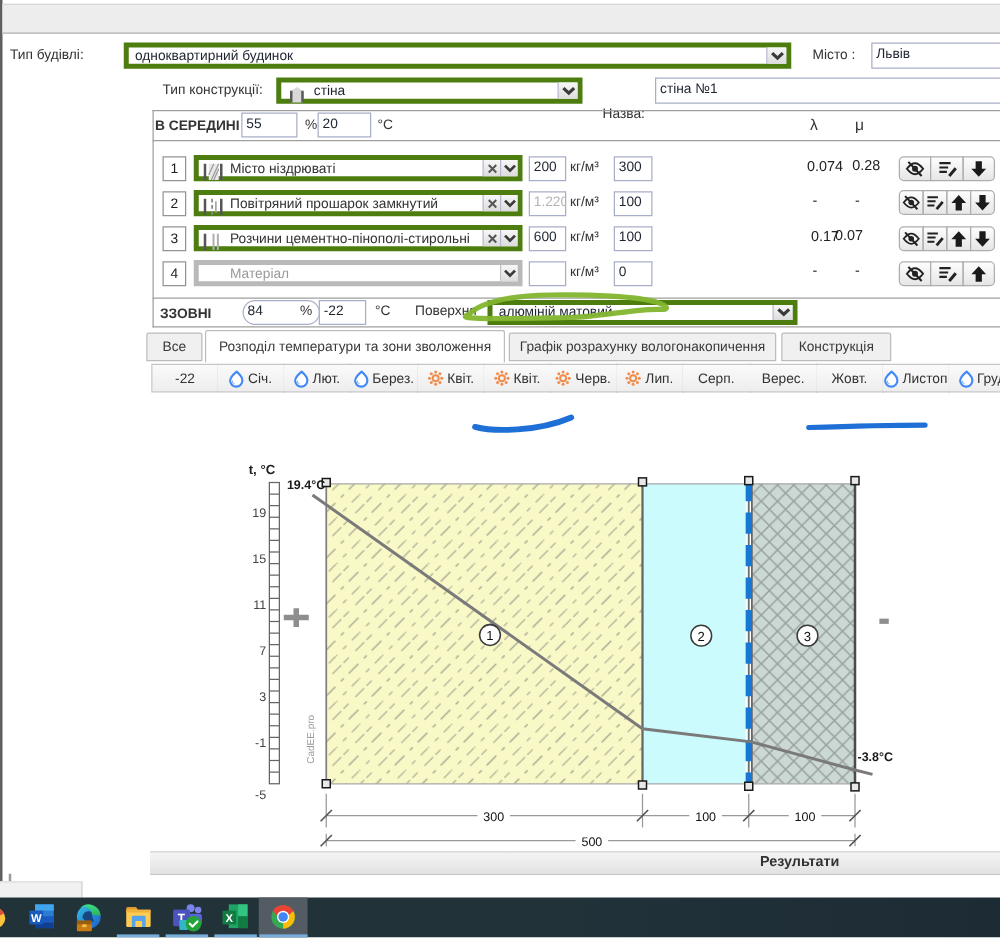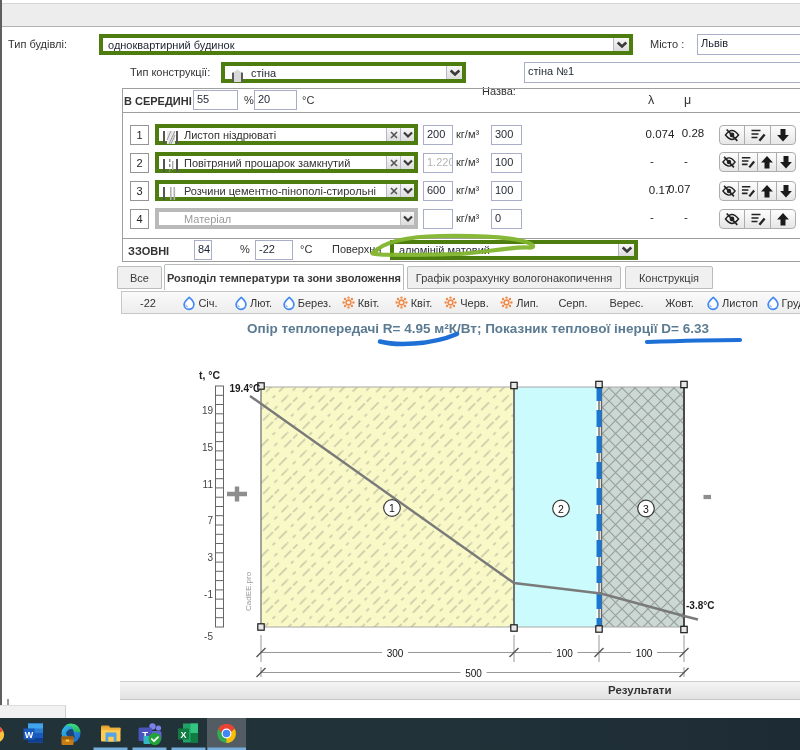--- a/index.html
+++ b/index.html
@@ -80,21 +80,21 @@
 <div class="lbl" style="left:684px;top:93px;font-size:12.5px;">μ</div>
 
 <div class="numbox" style="left:130px;top:125px;">1</div>
 <div class="combo" style="left:155px;top:124px;width:263px;height:21px;">
   <svg style="left:3px;top:3px;" width="17" height="13" viewBox="0 0 17 13">
     <rect x="1" y="0" width="2" height="13" fill="#555"></rect>
     <rect x="5" y="0" width="8" height="13" fill="#e9e9e9"></rect>
     <path d="M5 9 L9 0 M7 13 L13 0 M9 13 L13 4" stroke="#9a9a9a" stroke-width="1"></path>
     <rect x="14" y="0" width="2" height="13" fill="#555"></rect>
   </svg>
-  <span class="txt" style="left:25px;">Листоп ніздрюваті</span>
+  <span class="txt" style="left:25px;">Місто ніздрюваті</span>
   <div class="cbtn" style="right:14px;width:14px;">
         <svg class="chev" width="9" height="9" viewBox="0 0 9 9">
           <path d="M1.5 1.5 L7.5 7.5 M7.5 1.5 L1.5 7.5" stroke="#555" stroke-width="1.6"></path>
         </svg>
       </div>
   <div class="cbtn" style="right:0;width:14px;">
         <svg class="chev" width="10" height="6" viewBox="0 0 10 6">
           <path d="M1 0.5 L5 4.5 L9 0.5" fill="none" stroke="#3a3a3a" stroke-width="2.2"></path>
         </svg>
       </div>
@@ -257,40 +257,40 @@
         </svg>
       </div>
   <div class="btn l" style="left:51px;width:26px;">
         <svg class="chev" width="13" height="14" viewBox="0 0 13 14">
           <path d="M4 13.4 H9 V7.4 H12.4 L6.5 1 L0.6 7.4 H4 Z" fill="#1a1a1a"></path>
         </svg>
       </div>
 </div>
 
 <div class="lbl" style="left:128px;top:245px;font-weight:bold;font-size:11px;">ЗЗОВНІ</div>
-<div class="inp" style="left:194px;top:240px;width:18px;height:20px;">84</div>
+<div class="inp" style="left:194px;top:240px;width:62px;height:20px;border-radius:10px;">84</div>
 <div class="lbl" style="left:240px;top:243px;">%</div>
 <div class="inp" style="left:255px;top:240px;width:38px;height:20px;">-22</div>
 <div class="lbl" style="left:300px;top:243px;">°C</div>
 <div class="lbl" style="left:332px;top:243px;">Поверхня</div>
 <div class="combo" style="left:390px;top:240px;width:248px;height:20px;">
   <span class="txt" style="font-size:11px;color:#1d2430;">алюміній матовий</span>
   <div class="cbtn" style="right:0;width:16px;">
         <svg class="chev" width="11" height="7" viewBox="0 0 11 7">
           <path d="M1.2 1 L5.5 5 L9.8 1" fill="none" stroke="#3a3a3a" stroke-width="2.6"></path>
         </svg>
       </div>
 </div>
 
 <svg style="left:360px;top:228px;" width="190" height="36" viewBox="0 0 190 36">
   <path d="M14 25 C 22 14, 48 8.5, 80 8 C 112 7.5, 150 9, 166 14 C 174 16.5, 176 20, 168 19.5 C 150 18.5, 120 25.5, 96 26 C 70 26.5, 36 27.5, 20 26.5 C 12 26, 11 25.5, 13.5 24" fill="none" stroke="#82b52d" stroke-width="4.2" stroke-linecap="round" opacity="0.95"></path>
 </svg>
 
 <div class="tab" style="left:117px;top:266px;width:45px;height:23px;">Все</div>
-<div class="tab" style="left:164px;top:264px;width:240px;height:26px;background:#fff;font-weight:bold;border-bottom:none;">Розподіл температури та зони зволоження</div>
+<div class="tab" style="left:164px;top:264px;width:240px;height:26px;background:#fff;font-weight:normal;border-bottom:none;">Розподіл температури та зони зволоження</div>
 <div class="tab" style="left:407px;top:266px;width:214px;height:23px;">Графік розрахунку вологонакопичення</div>
 <div class="tab" style="left:625px;top:266px;width:88px;height:23px;">Конструкція</div>
 
 <div class="abs" style="left:0;top:291px;width:800px;height:23px;">
 <div class="mcell" style="left:121px;width:54px;border-left:1px solid #c6c6c6;">
         <span>-22</span>
       </div>
 <div class="mcell" style="left:174px;width:54px;">
         <svg width="12" height="13" viewBox="0 0 12 13" style="position:static;flex:none;">
           <path d="M6.3 1.3 C8.6 3.3 10.9 6.4 10.9 8.3 A4.9 4.9 0 0 1 1.1 8.5 C1.1 6.3 4.2 3.1 6.3 1.3 Z" fill="#fff" stroke="#4289f5" stroke-width="1.7" stroke-linejoin="round"></path>
@@ -386,21 +386,20 @@
       </div>
 <div class="mcell" style="left:759px;width:54px;">
         <svg width="12" height="13" viewBox="0 0 12 13" style="position:static;flex:none;">
           <path d="M6.3 1.3 C8.6 3.3 10.9 6.4 10.9 8.3 A4.9 4.9 0 0 1 1.1 8.5 C1.1 6.3 4.2 3.1 6.3 1.3 Z" fill="#fff" stroke="#4289f5" stroke-width="1.7" stroke-linejoin="round"></path>
           <path d="M3 8.3 A3.1 3.1 0 0 0 5.2 11.1 C3.9 11.3 2.7 10.3 2.6 9 Z" fill="#4289f5"></path>
         </svg>
         <span>Груд</span>
       </div>
 </div>
 
-<div class="abs" style="left:247px;top:321px;font-size:13.5px;font-weight:bold;color:#5b7b92;white-space:nowrap;">Опір теплопередачі R= 4.95 м²К/Вт; Показник теплової інерції D= 6.33</div>
 <svg style="left:370px;top:330px;" width="380" height="20" viewBox="0 0 380 20">
   <path d="M10 11.5 C 25 15.5, 60 15.5, 87 4" fill="none" stroke="#1e6fd6" stroke-width="4.6" stroke-linecap="round"></path>
   <path d="M277 12 C 305 11, 355 10, 370 10" fill="none" stroke="#1e6fd6" stroke-width="4.2" stroke-linecap="round"></path>
 </svg>
 
 <svg style="left:180px;top:362px;" width="600" height="318" viewBox="0 0 600 318">
 <defs>
 <pattern id="pY" width="26" height="26" patternUnits="userSpaceOnUse" patternTransform="rotate(-45)">
   <line x1="-4" y1="4" x2="30" y2="4" stroke="#acac94" stroke-width="1.05" stroke-dasharray="10 7.5"></line>
   <line x1="-10" y1="13" x2="30" y2="13" stroke="#acac94" stroke-width="1.05" stroke-dasharray="3.5 5.5 9 6"></line>

